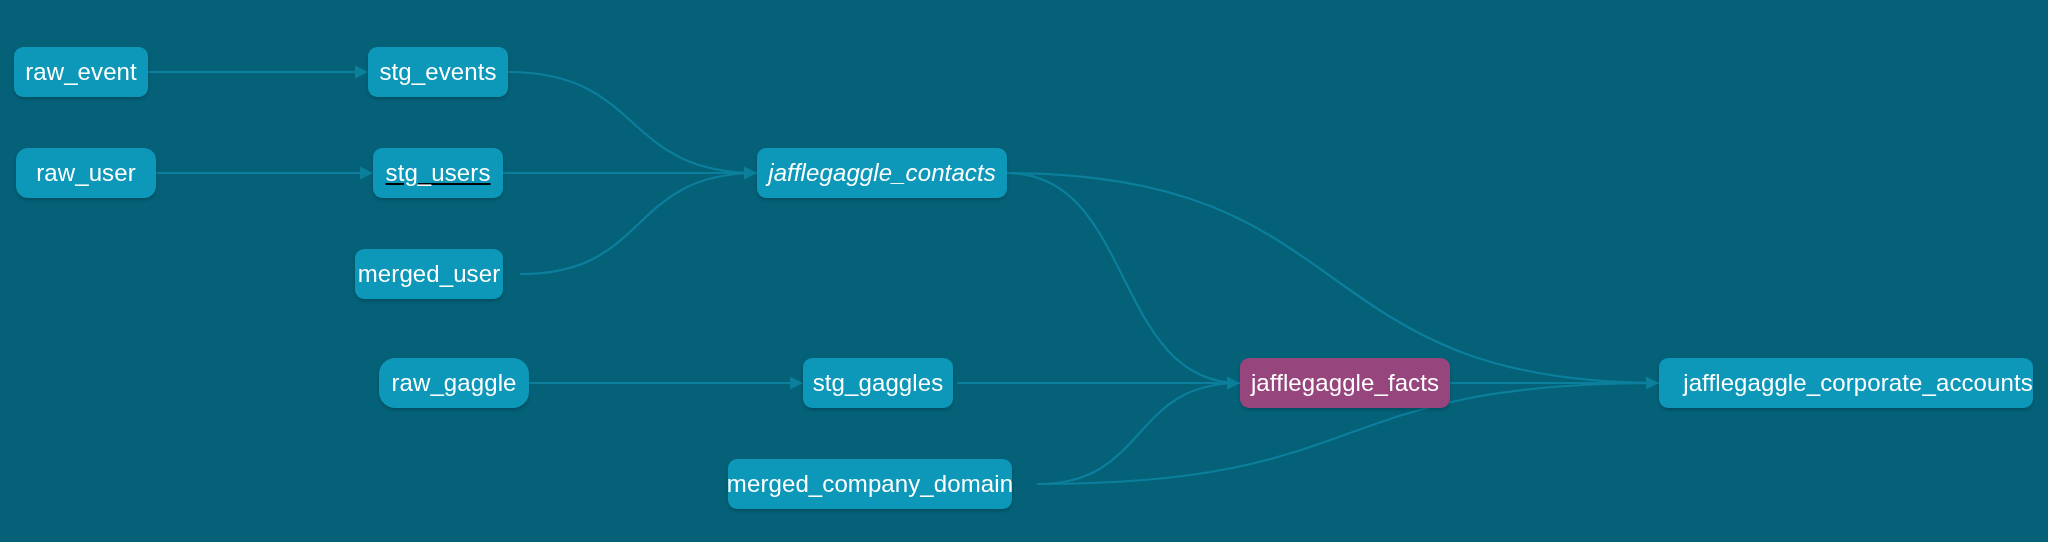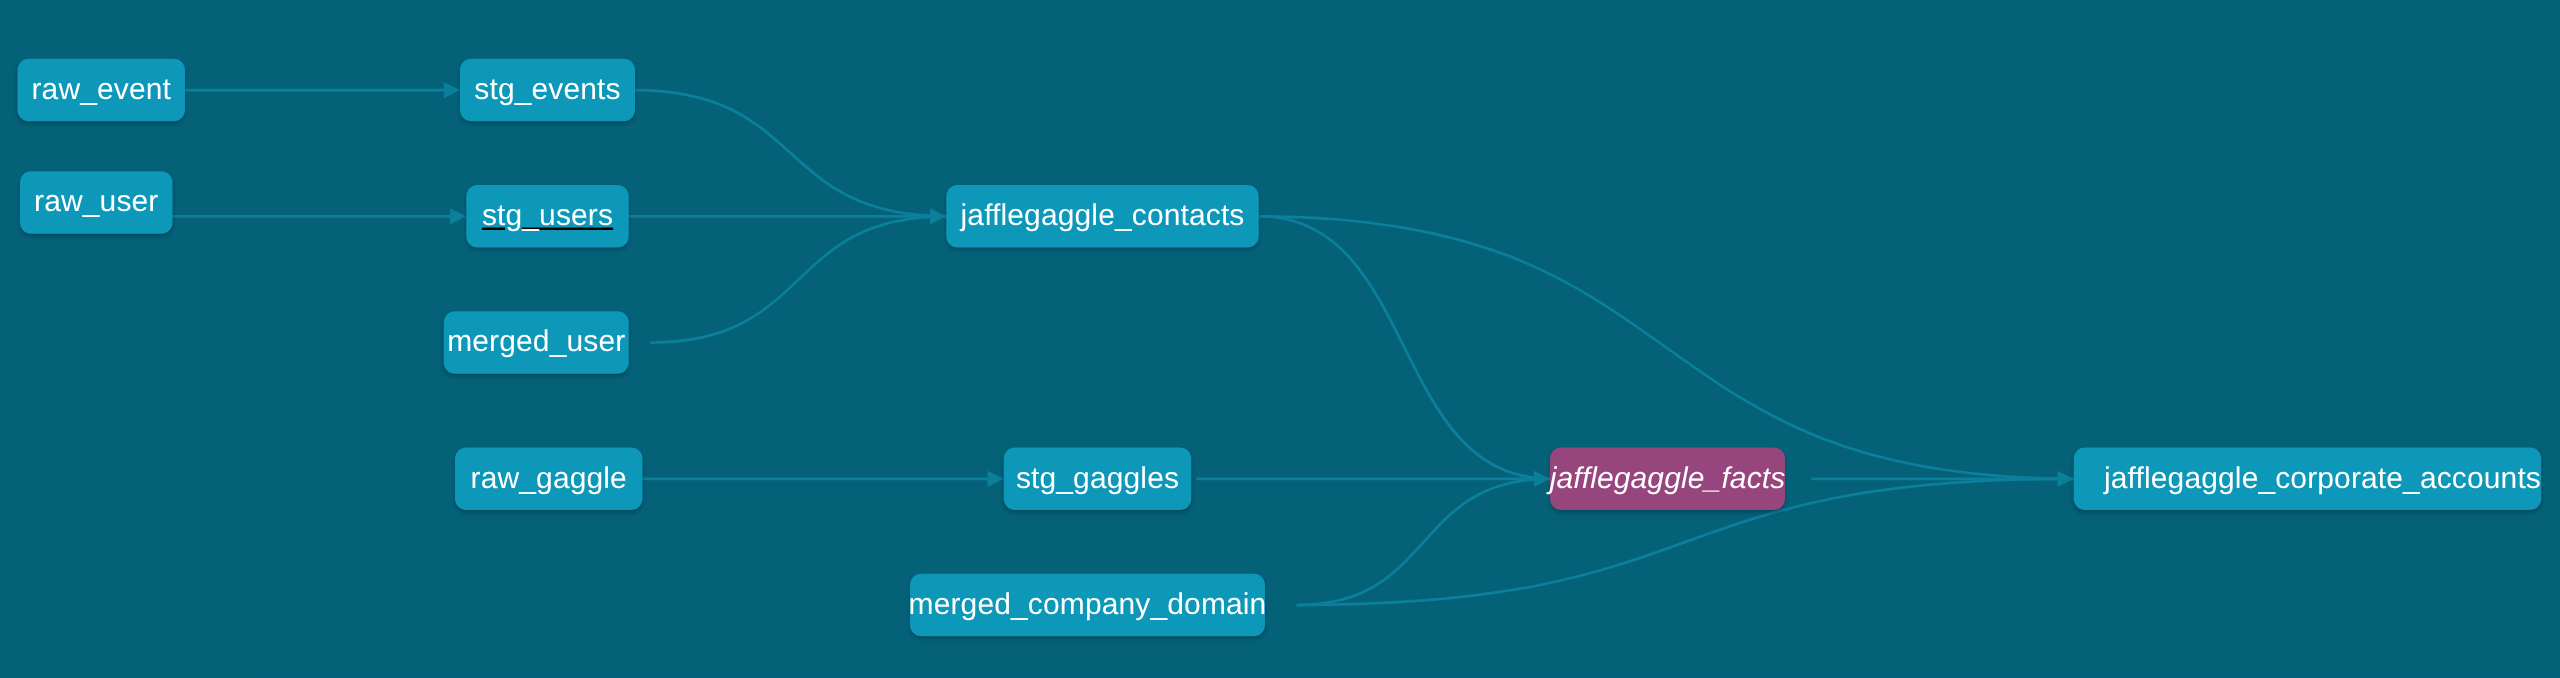--- a/index.html
+++ b/index.html
@@ -90,44 +90,44 @@
       <path class="edge-path" d="M1038,484 C1149.1,484 1128.9,383 1240,383"></path>
       <path class="edge-path" d="M1007,173 C1365.6,173 1300.4,383 1659,383"></path>
       <path class="edge-path" d="M1450,383 C1558.9,383 1539.1,383 1648,383"></path>
       <path class="arrow-head" d="M1659,383 L1646,376.5 L1646,389.5 Z"></path>
       <path class="edge-path" d="M1038,484 C1379.55,484 1317.45,383 1659,383"></path>
     </svg>
   <div id="node-layer">
       <div class="node" style="left: 14px; top: 47px; width: 134px;">
         <span class="node-label">raw_event</span>
       </div>
-      <div class="node" style="left: 16px; top: 137px; width: 122px;">
+      <div class="node" style="left: 16px; top: 148px; width: 140px; border-radius: 12px;">
         <span class="node-label">raw_user</span>
       </div>
       <div class="node" style="left: 368px; top: 47px; width: 140px; justify-content: center;">
         <span class="node-label">stg_events</span>
       </div>
       <div class="node" style="left: 373px; top: 148px; width: 130px; text-decoration: underline;">
         <span class="node-label">stg_users</span>
       </div>
       <div class="node" style="left: 355px; top: 249px; width: 148px;">
         <span class="node-label">merged_user</span>
       </div>
-      <div class="node" style="left: 364px; top: 358px; width: 150px;">
+      <div class="node" style="left: 379px; top: 358px; width: 150px; border-radius: 16px;">
         <span class="node-label">raw_gaggle</span>
       </div>
-      <div class="node" style="left: 757px; top: 148px; width: 250px;">
+      <div class="node" style="left: 757px; top: 148px; width: 250px; font-style: italic;">
         <span class="node-label">jafflegaggle_contacts</span>
       </div>
       <div class="node" style="left: 803px; top: 358px; width: 150px;">
         <span class="node-label">stg_gaggles</span>
       </div>
       <div class="node" style="left: 728px; top: 459px; width: 284px;">
         <span class="node-label">merged_company_domain</span>
       </div>
-      <div class="node highlighted" style="left: 1240px; top: 358px; width: 188px; font-style: italic;">
+      <div class="node highlighted" style="left: 1240px; top: 358px; width: 210px;">
         <span class="node-label">jafflegaggle_facts</span>
       </div>
       <div class="node" style="left: 1659px; top: 358px; width: 374px; padding-left: 44px;">
         <span class="node-label">jafflegaggle_corporate_accounts</span>
       </div>
     </div>
 </div>
 
 </body></html>

